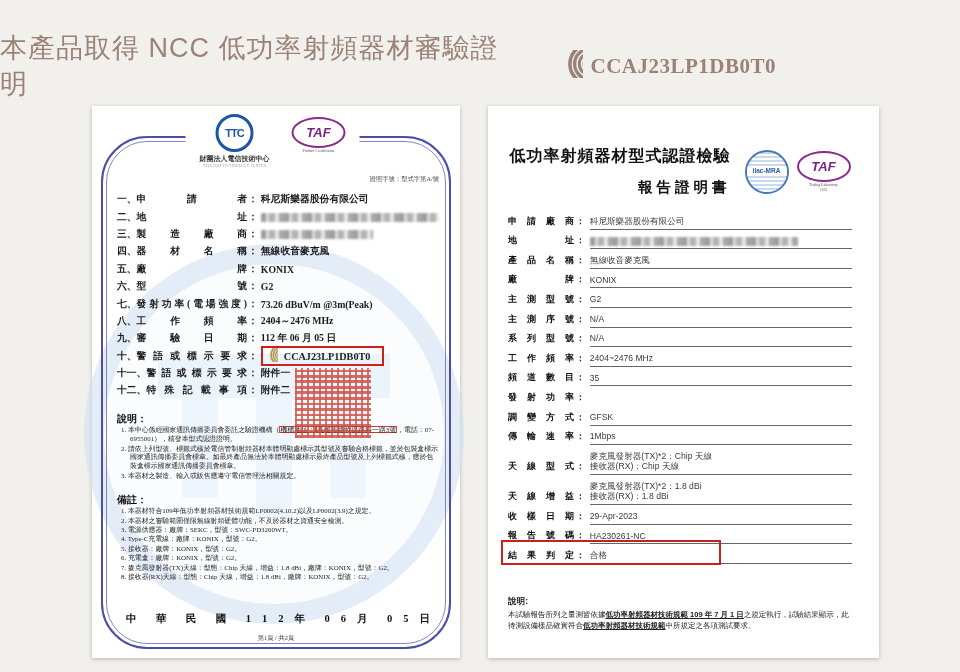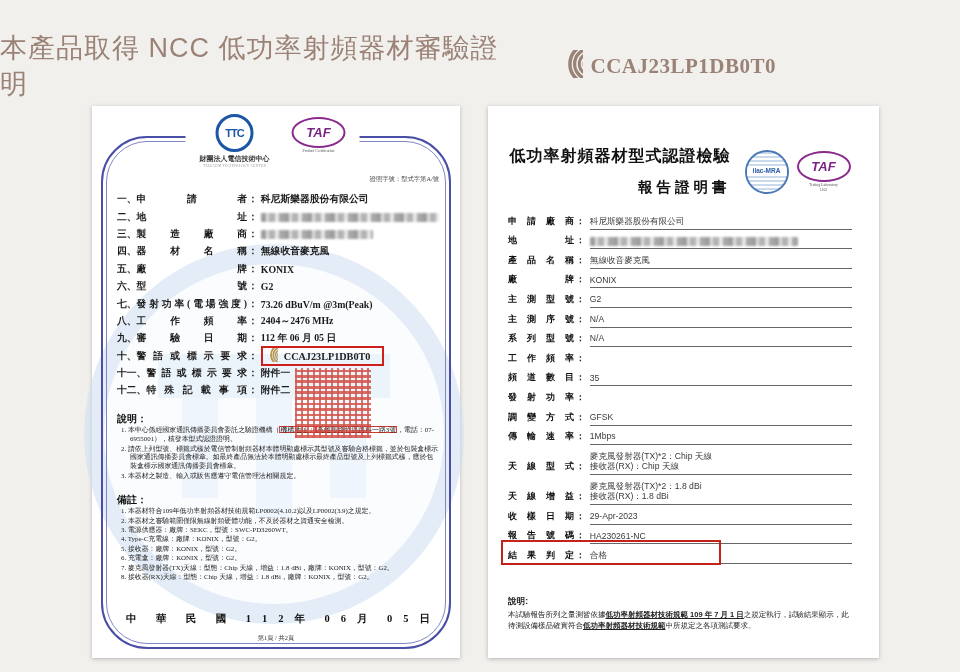--- a/index.html
+++ b/index.html
@@ -301,20 +301,21 @@
         <span class="r-val">N/A</span>
       </div>
       <div class="r-row">
         <span class="r-label">系列型號</span>
           <span class="r-colon">：</span>
         <span class="r-val">N/A</span>
       </div>
       <div class="r-row">
         <span class="r-label">工作頻率</span>
           <span class="r-colon">：</span>
+        <span class="r-val">2404~2476 MHz</span>
       </div>
       <div class="r-row">
         <span class="r-label">頻道數目</span>
           <span class="r-colon">：</span>
         <span class="r-val">35</span>
       </div>
       <div class="r-row">
         <span class="r-label">發射功率</span>
           <span class="r-colon">：</span>
       </div>

